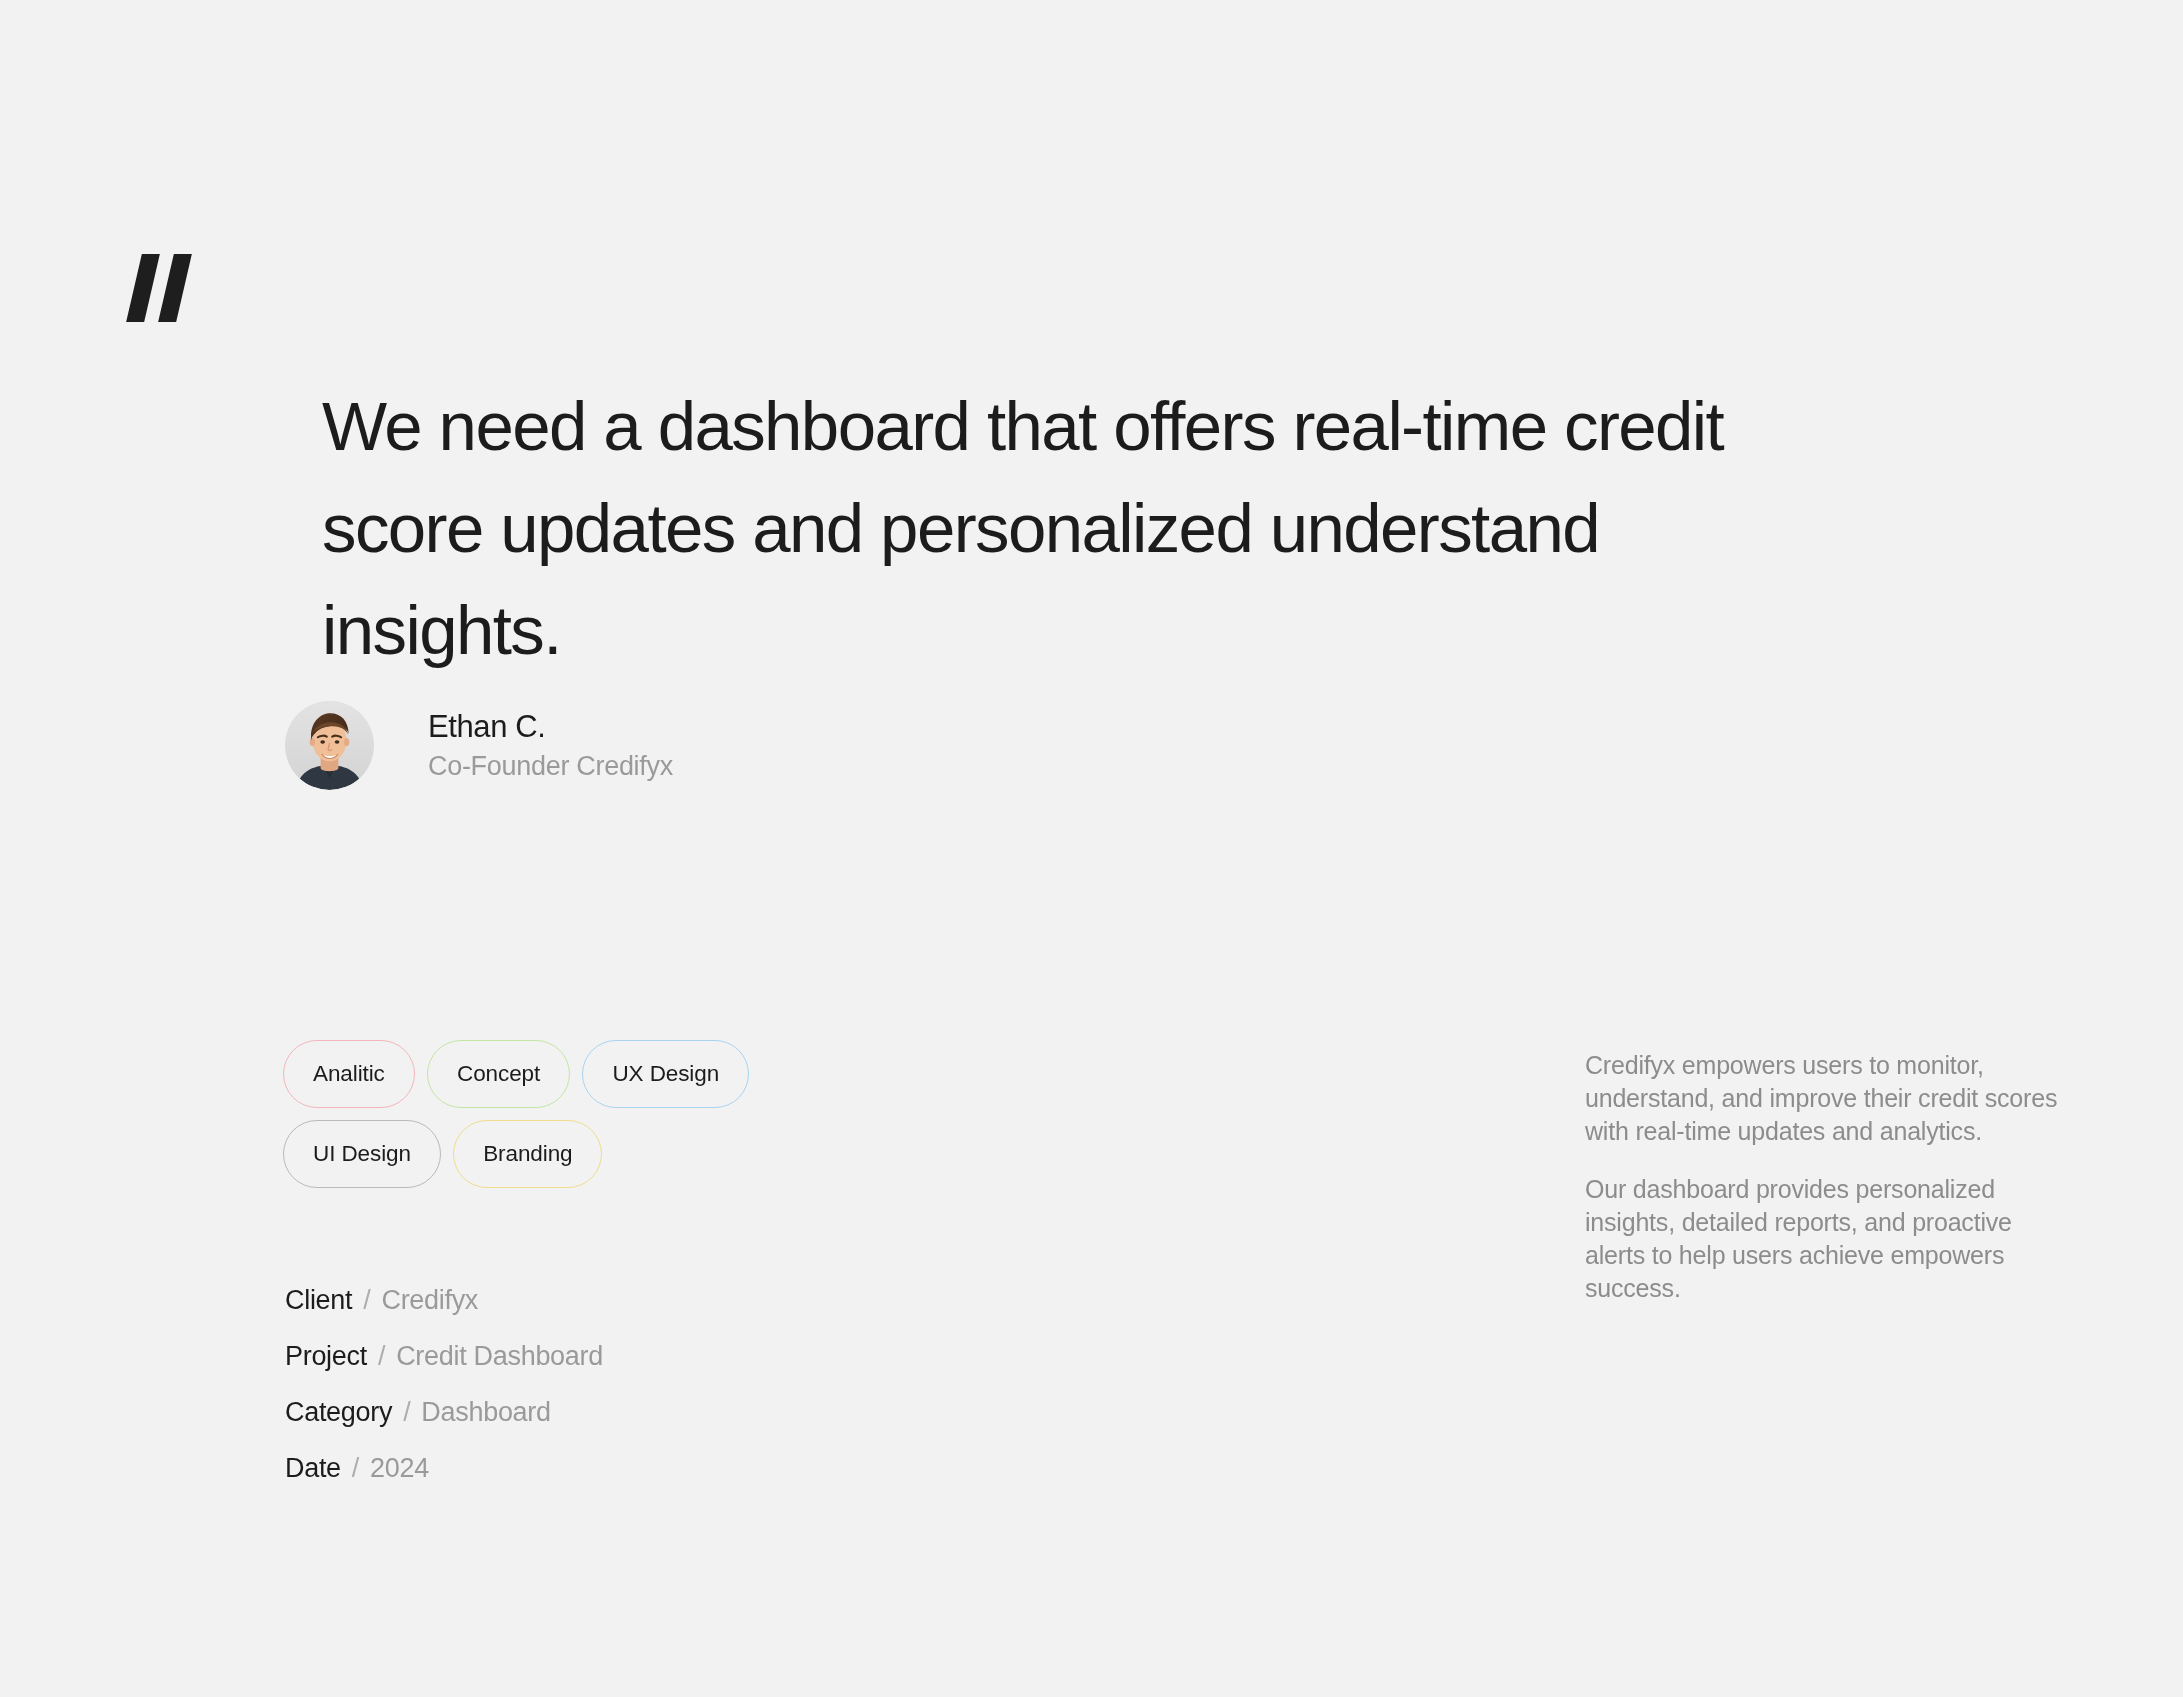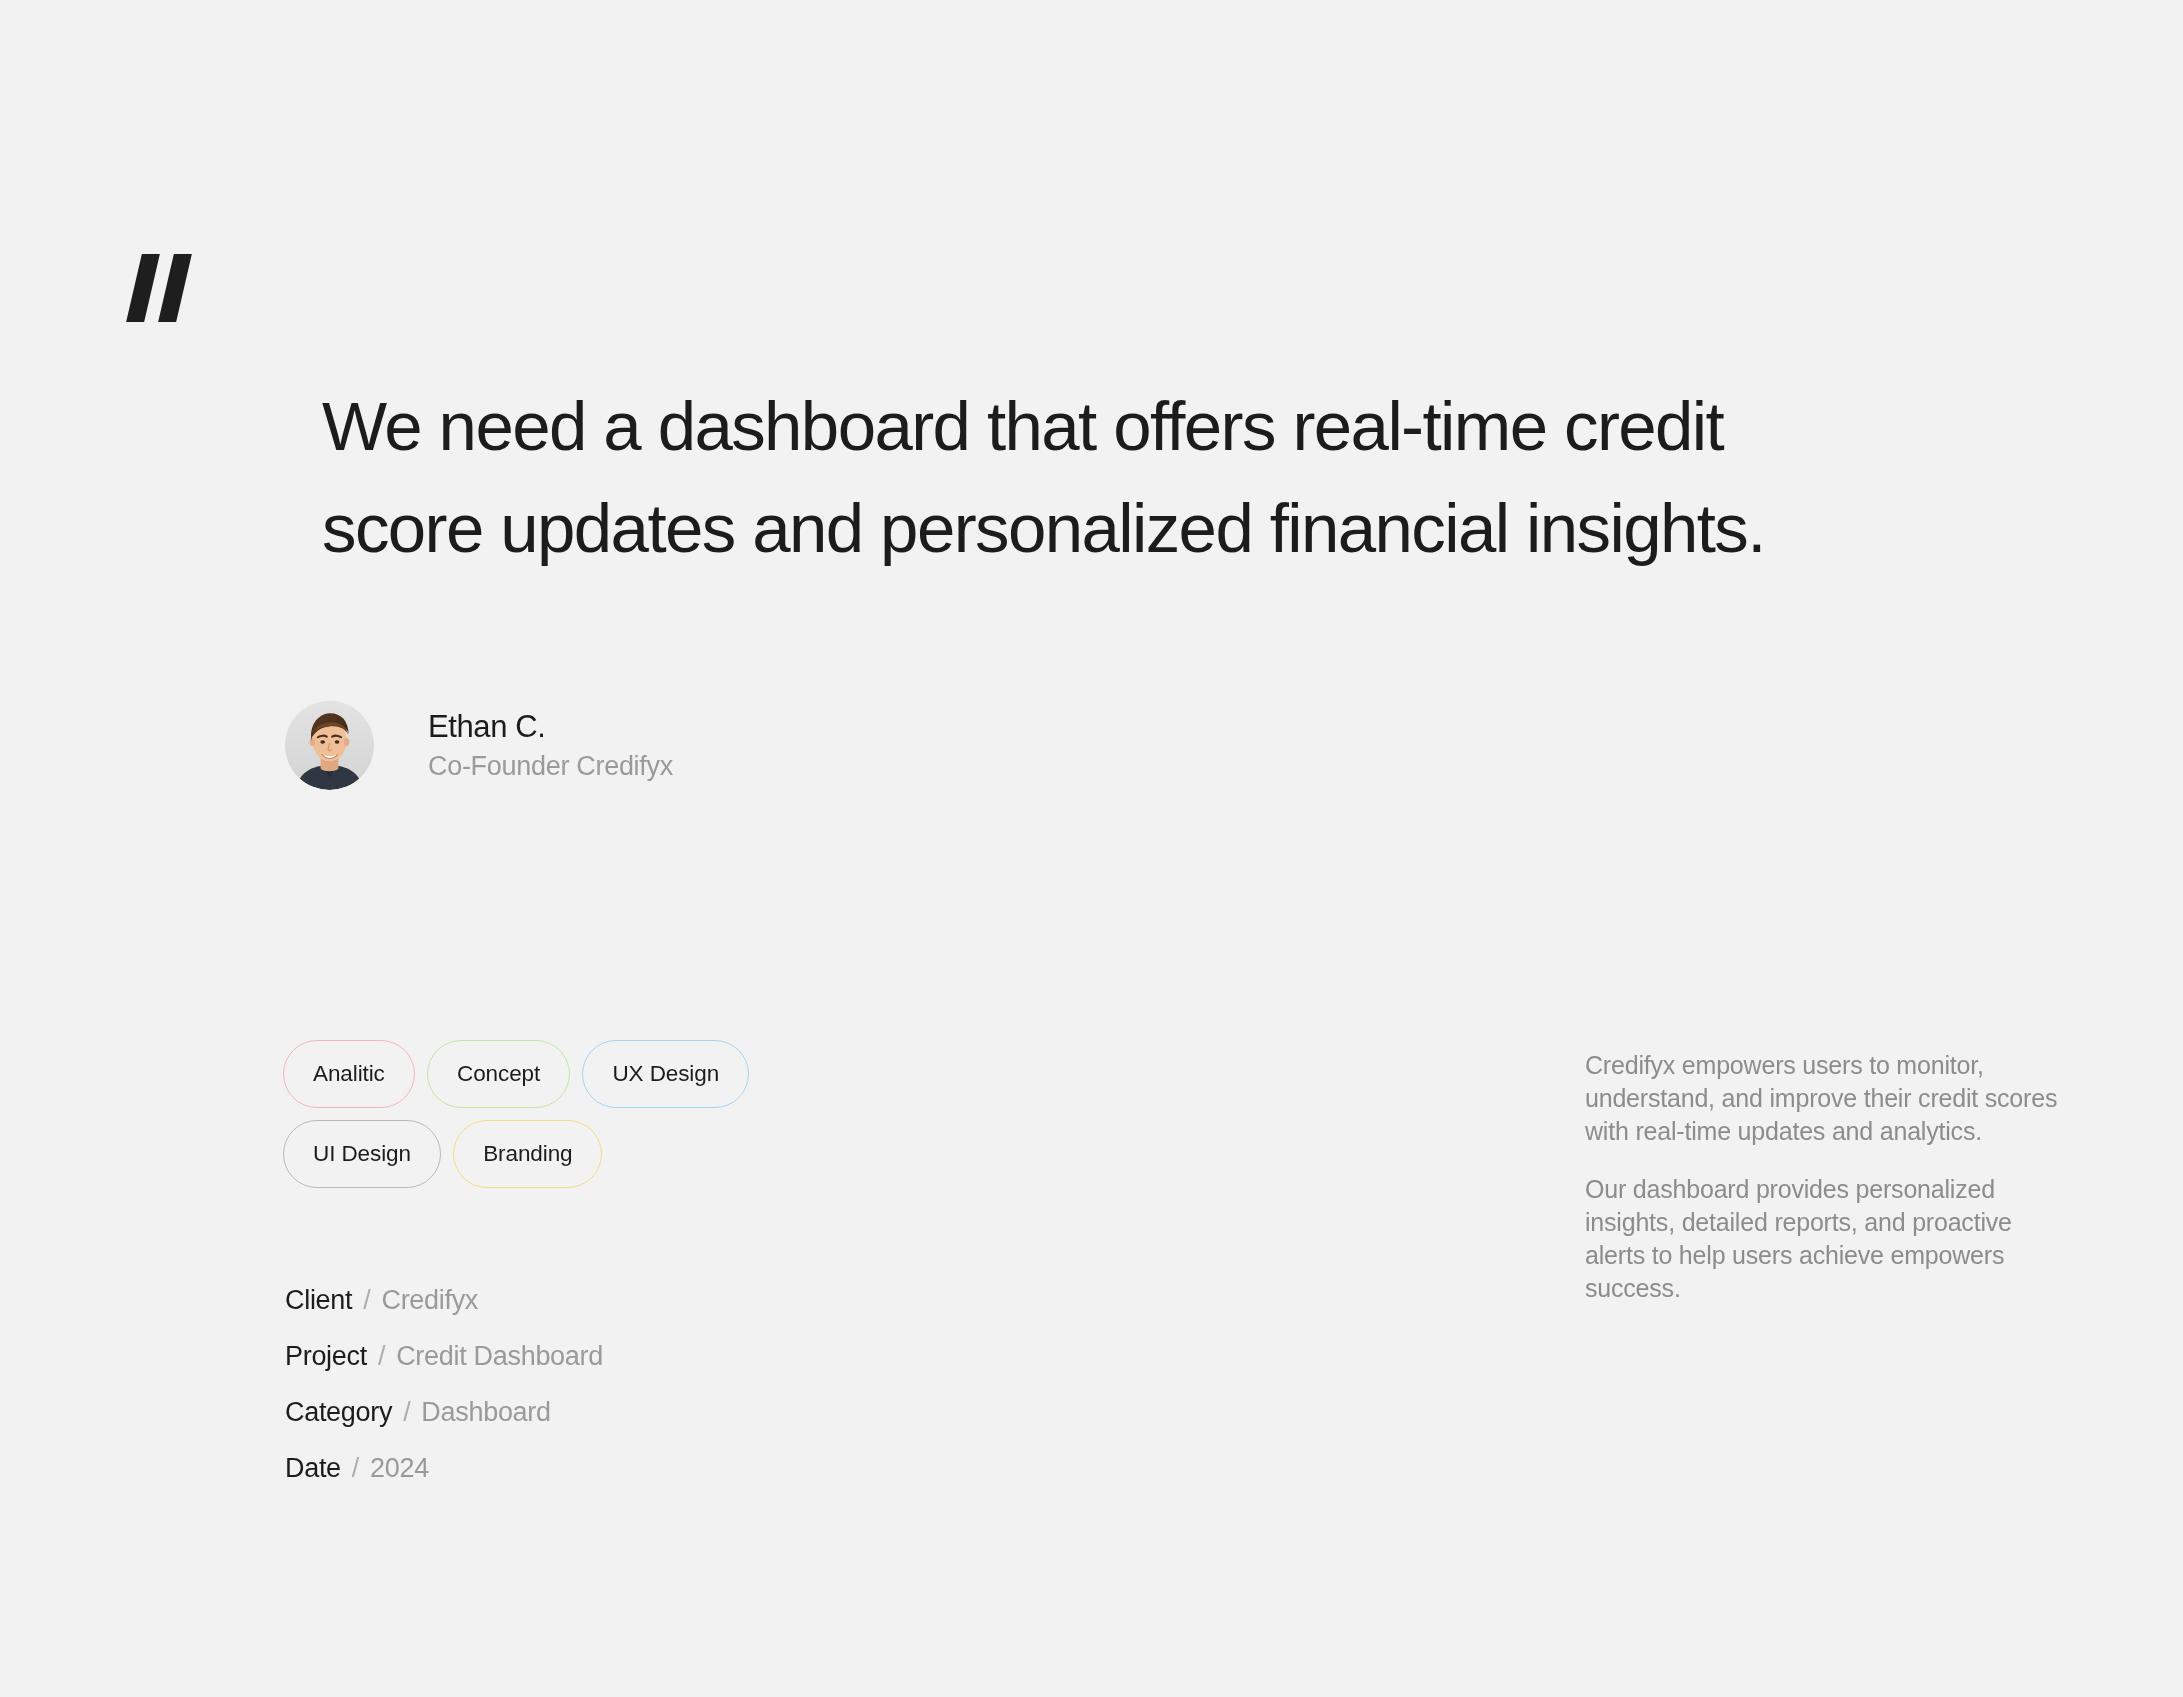--- a/index.html
+++ b/index.html
@@ -160,21 +160,21 @@
 </head>
 <body>
 
 <section class="quote-section">
 
   <div class="quote-mark">
     <span class="bar b1"></span>
     <span class="bar b2"></span>
   </div>
 
-  <blockquote class="quote-text">We need a dashboard that offers real-time credit score updates and personalized financial insights.</blockquote>
+  <blockquote class="quote-text">We need a dashboard that offers real-time credit score updates and personalized understand insights.</blockquote>
 
   <div class="author">
     <div class="avatar">
       <svg viewBox="0 0 130 130" xmlns="http://www.w3.org/2000/svg" aria-hidden="true">
         <defs>
           <clipPath id="circ">
               <circle cx="65" cy="65" r="65"></circle>
             </clipPath>
           <linearGradient id="bgGrad" x1="0" y1="0" x2="0" y2="1">
             <stop offset="0%" stop-color="#e3e3e3"></stop>

